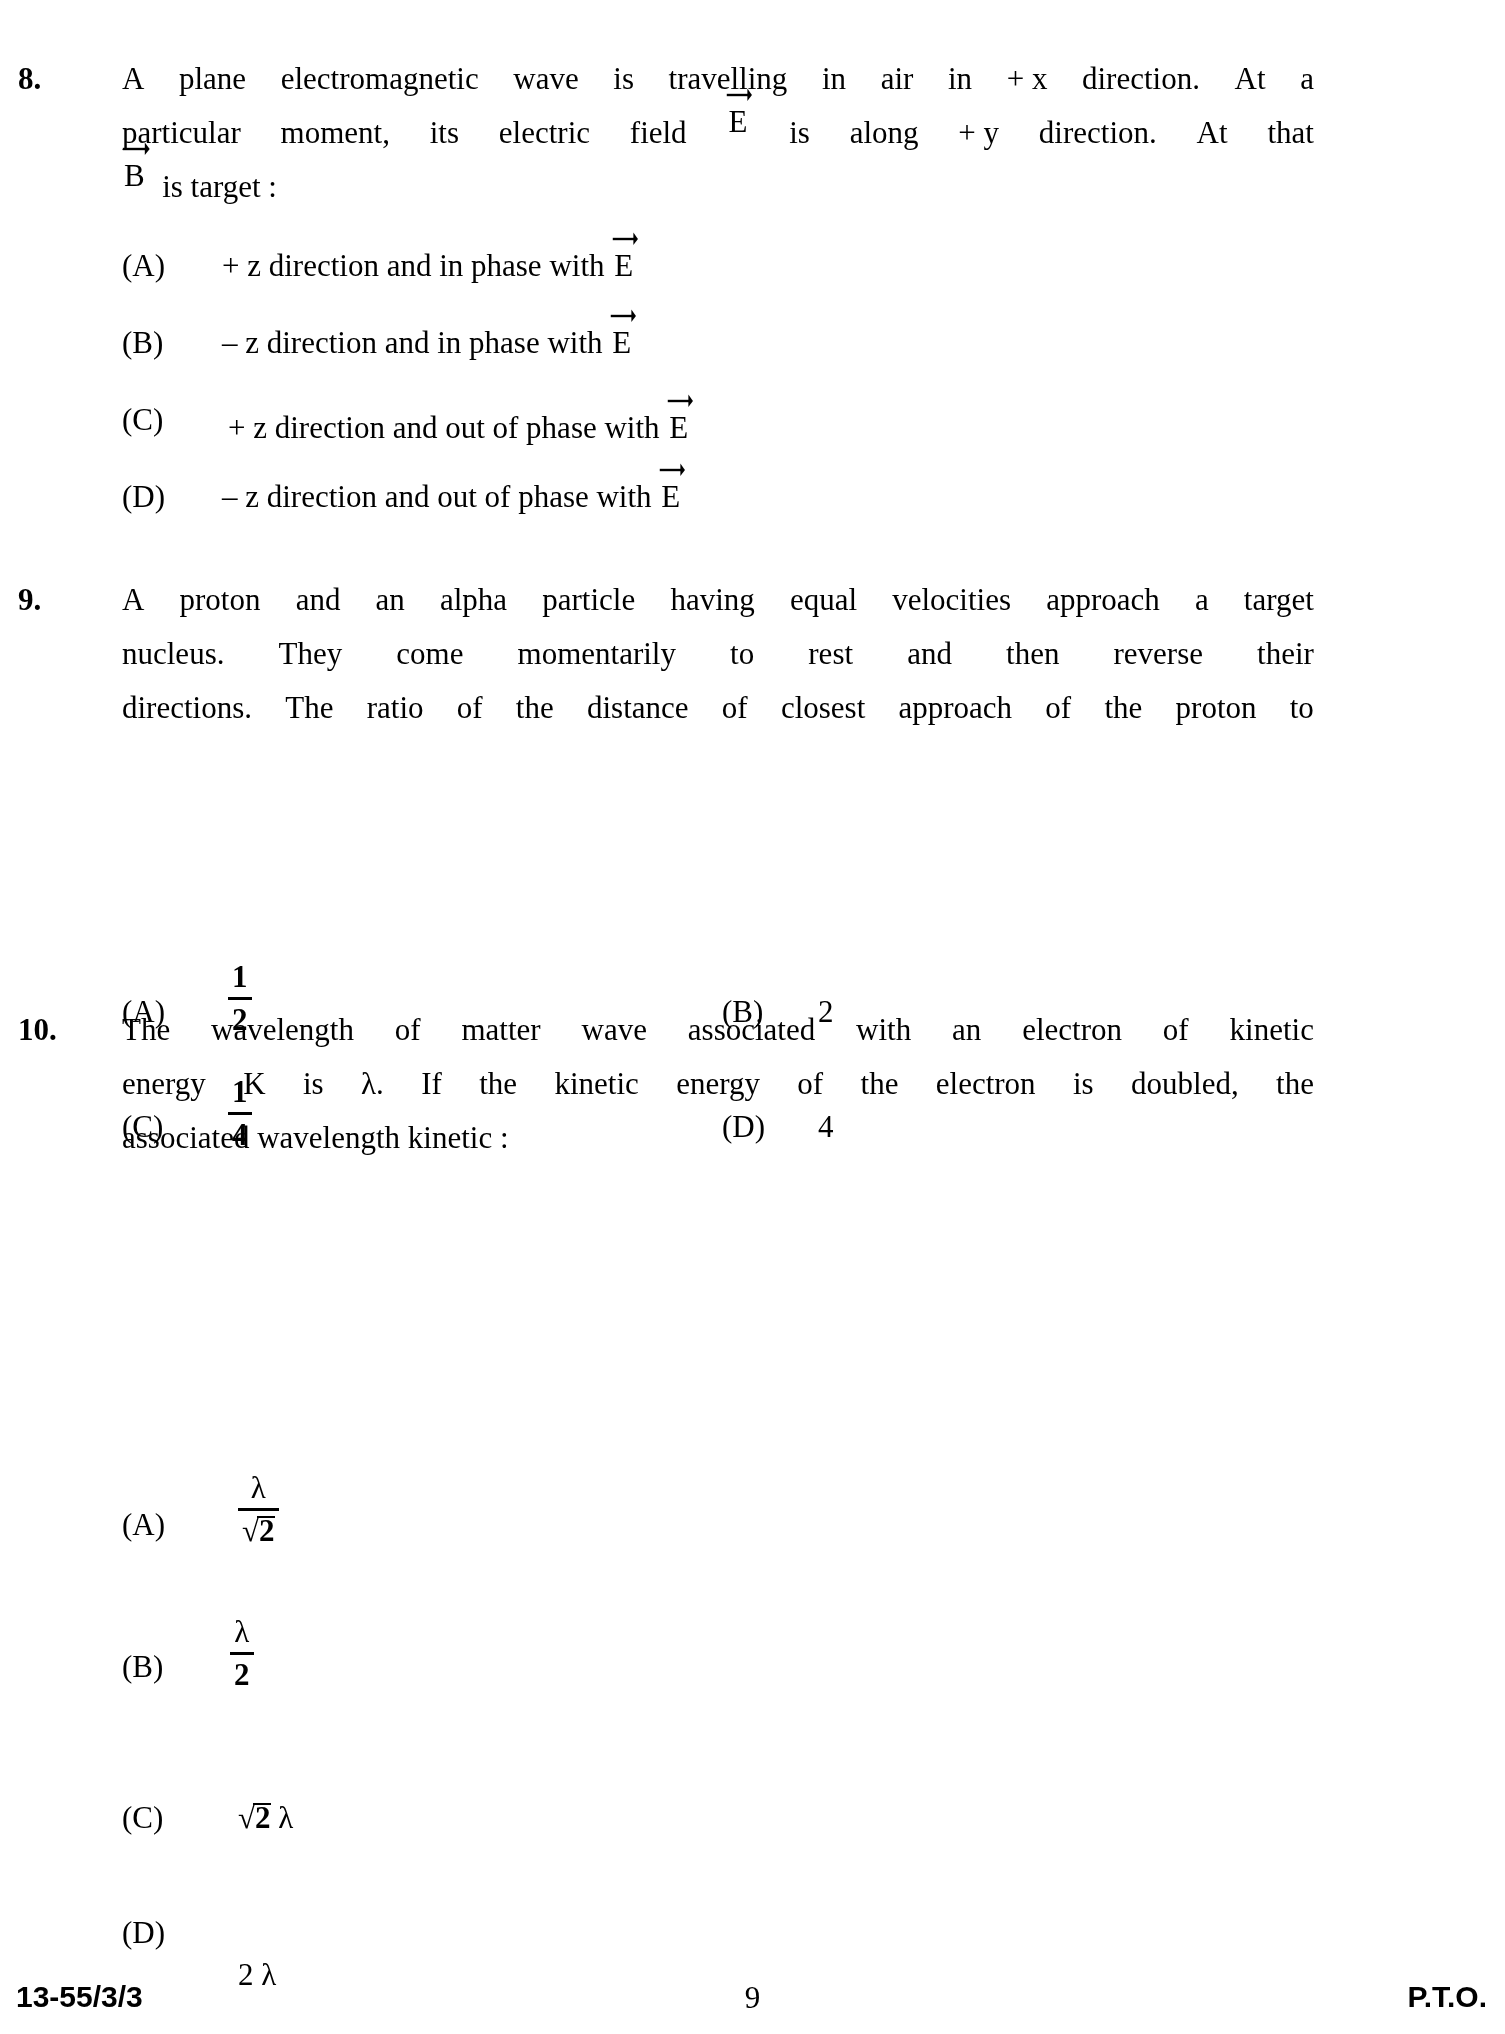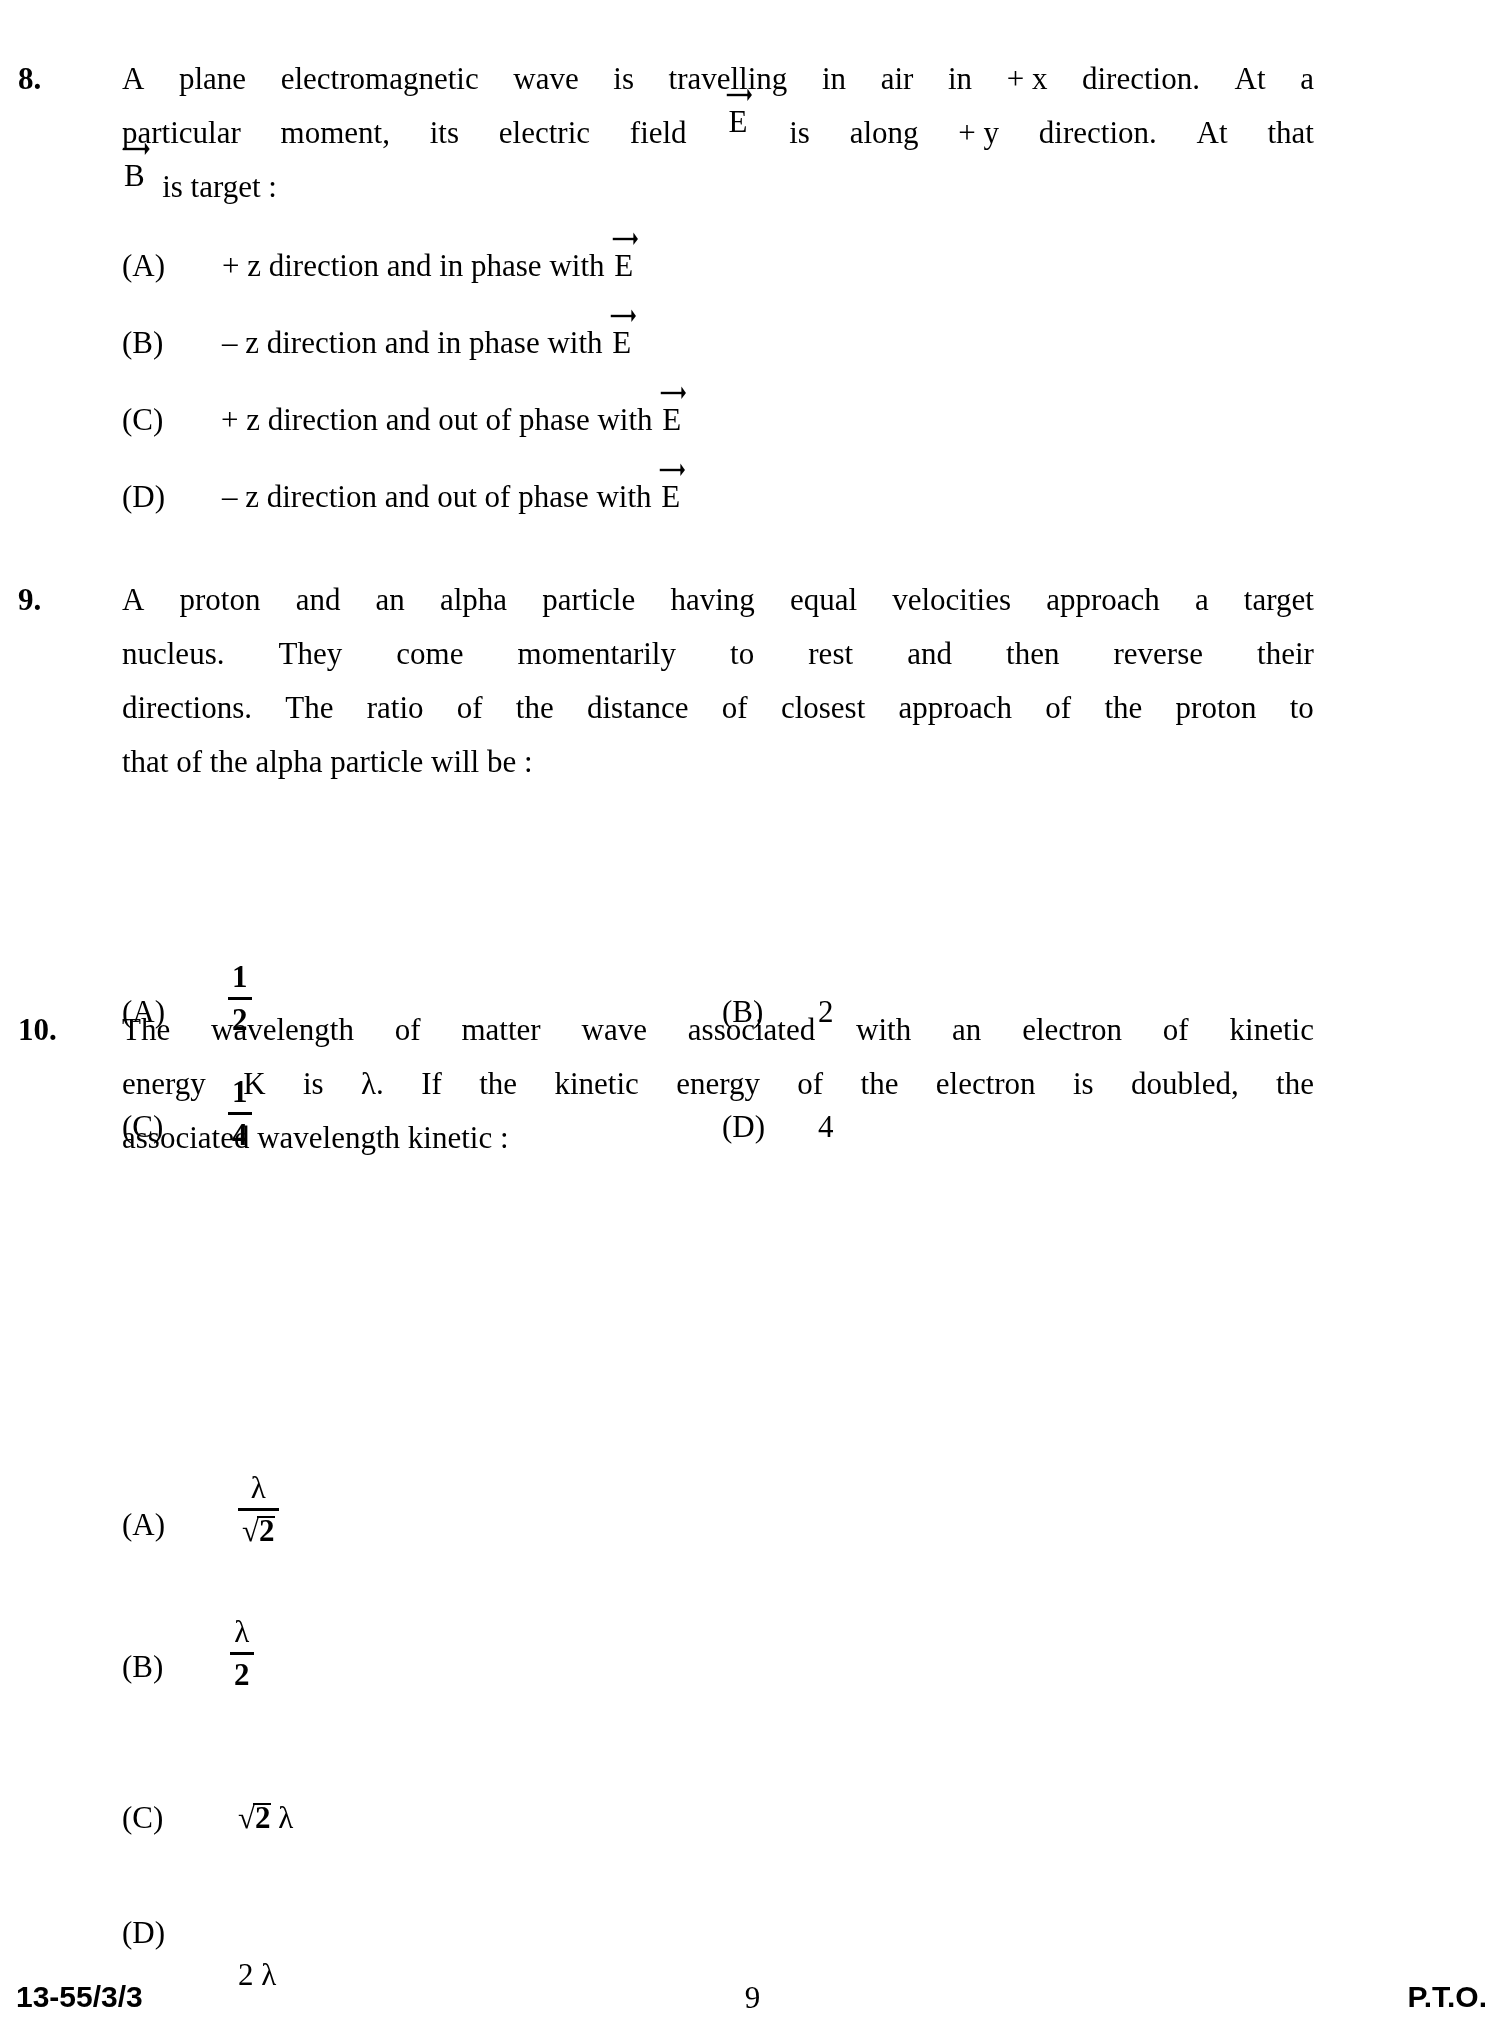--- a/index.html
+++ b/index.html
@@ -240,21 +240,21 @@
             <svg viewBox="0 0 34 14" preserveAspectRatio="none">
               <line x1="1" y1="9" x2="30" y2="9" stroke="#000" stroke-width="2.4"></line>
               <polygon points="28,2.5 34,9 28,15" fill="#000"></polygon>
             </svg>
           </span><span class="sym">E</span></span>
     </span>
   </div>
 
   <div class="optrow" style="top:397px;">
     <span class="optlabel" style="left:122px;">(C)</span>
-    <span class="opttext" style="left:221px;"><span>+ z direction and out of phase with</span>
+    <span class="opttext" style="left:228px;margin-top:8px;"><span>+ z direction and out of phase with</span>
       <span class="vec"><span class="arw">
             <svg viewBox="0 0 34 14" preserveAspectRatio="none">
               <line x1="1" y1="9" x2="30" y2="9" stroke="#000" stroke-width="2.4"></line>
               <polygon points="28,2.5 34,9 28,15" fill="#000"></polygon>
             </svg>
           </span><span class="sym">E</span></span>
     </span>
   </div>
 
   <div class="optrow" style="top:474px;">
@@ -307,23 +307,20 @@
           <span>the</span>
           <span>distance</span>
           <span>of</span>
           <span>closest</span>
           <span>approach</span>
           <span>of</span>
           <span>the</span>
           <span>proton</span>
           <span>to</span>
       </div>
-      <div class="jline last">
-        <span>that of the alpha particle will be :</span>
-      </div>
     </div>
   </div>
 
   <div class="optrow" style="top:975px;">
     <span class="optlabel" style="left:122px; top:14px;">(A)</span>
     <span class="opttext" style="left:228px; top:-14px;">
       <span class="frac">
         <span class="num">1</span>
         <span class="bar"></span>
         <span class="den">2</span>

